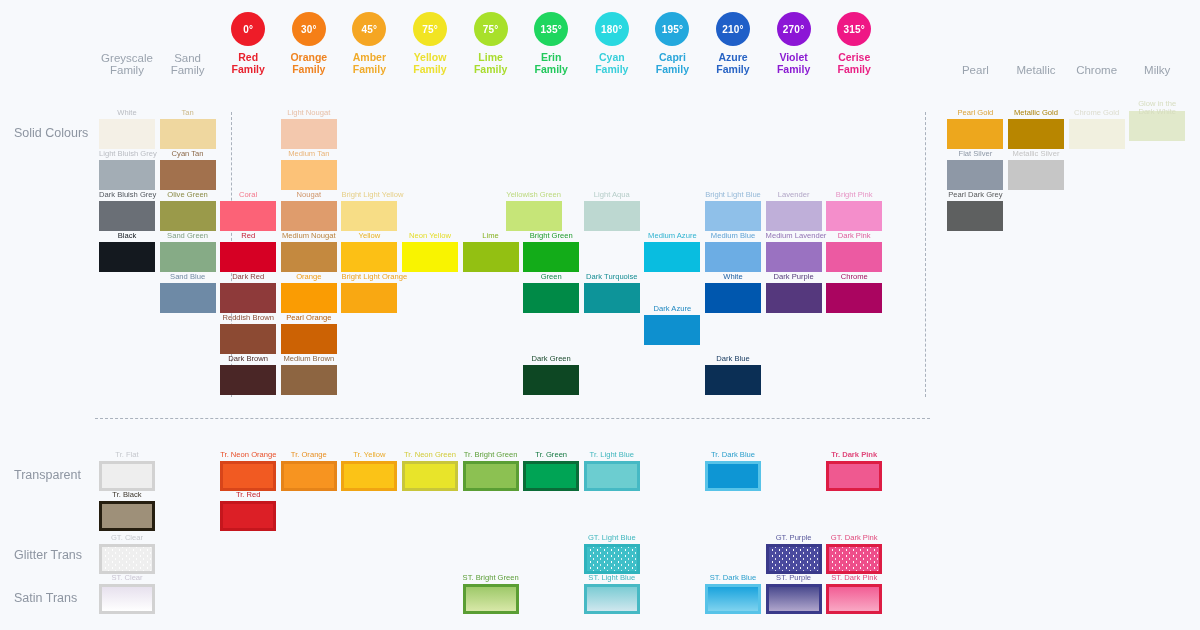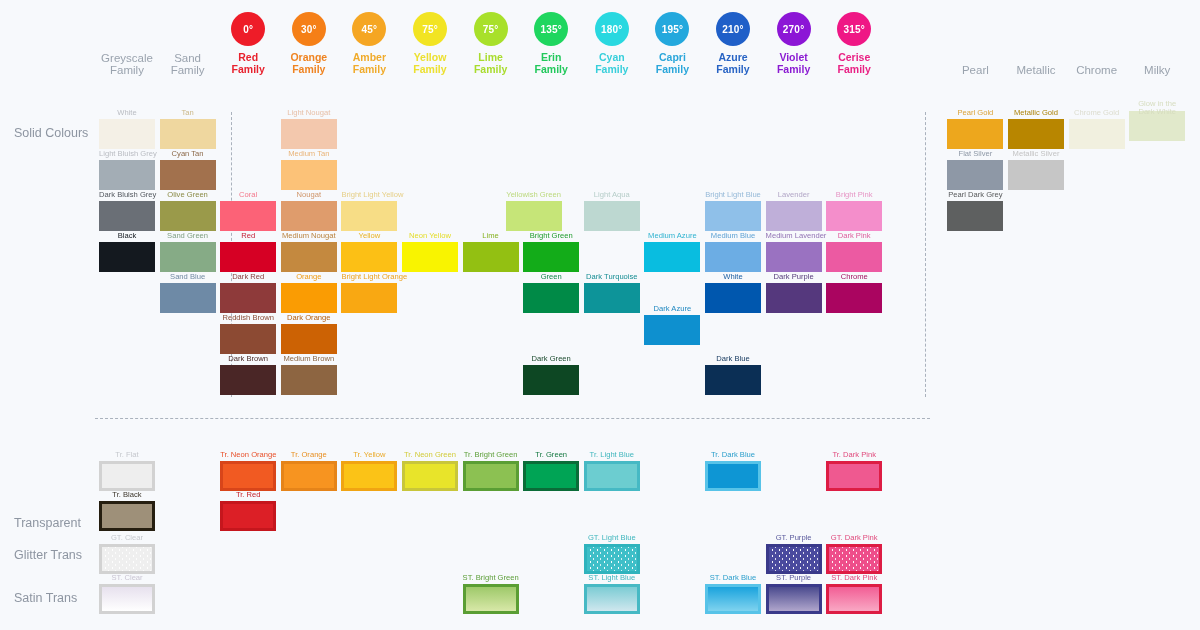--- a/index.html
+++ b/index.html
@@ -124,21 +124,21 @@
     <div class="finhead" style="left: 1008px; width: 56px; top: 64px;">
       <div>Metallic</div>
     </div>
     <div class="finhead" style="left: 1068.6px; width: 56px; top: 64px;">
       <div>Chrome</div>
     </div>
     <div class="finhead" style="left: 1129.2px; width: 56px; top: 64px;">
       <div>Milky</div>
     </div>
     <div class="rowlabel" style="left: 14px; top: 126px;">Solid Colours</div>
-    <div class="rowlabel" style="left: 14px; top: 468px; margin-top: 48px;">Transparent</div>
+    <div class="rowlabel" style="left: 14px; top: 468px;">Transparent</div>
     <div class="rowlabel" style="left: 14px; top: 548px;">Glitter Trans</div>
     <div class="rowlabel" style="left: 14px; top: 591px;">Satin Trans</div>
     <div class="vdiv" style="left: 231px; top: 112px; height: 285px;"></div>
     <div class="vdiv" style="left: 925px; top: 112px; height: 285px;"></div>
     <div class="hdiv" style="left: 95px; top: 418px; width: 835px;"></div>
     <div class="sw " style="left: 99px; top: 108px;">
       <div class="cap" style="color: rgb(185, 188, 194);">White</div>
       <div class="chip" style="background: rgb(244, 240, 230);"></div>
     </div>
     <div class="sw " style="left: 99px; top: 149px;">
@@ -207,21 +207,21 @@
     </div>
     <div class="sw " style="left: 280.8px; top: 231px;">
       <div class="cap" style="color: rgb(185, 131, 63);">Medium Nougat</div>
       <div class="chip" style="background: rgb(196, 137, 63);"></div>
     </div>
     <div class="sw " style="left: 280.8px; top: 272px;">
       <div class="cap" style="color: rgb(239, 154, 19);">Orange</div>
       <div class="chip" style="background: rgb(250, 156, 3);"></div>
     </div>
     <div class="sw " style="left: 280.8px; top: 313px;">
-      <div class="cap" style="color: rgb(180, 95, 16);">Dark Orange</div>
+      <div class="cap" style="color: rgb(180, 95, 16);">Pearl Orange</div>
       <div class="chip" style="background: rgb(204, 98, 4);"></div>
     </div>
     <div class="sw " style="left: 280.8px; top: 354px;">
       <div class="cap" style="color: rgb(138, 102, 67); text-align: center;">Medium Brown</div>
       <div class="chip" style="background: rgb(141, 101, 65);"></div>
     </div>
     <div class="sw " style="left: 341.4px; top: 190px;">
       <div class="cap" style="color: rgb(230, 207, 134);">Bright Light Yellow</div>
       <div class="chip" style="background: rgb(247, 221, 134);"></div>
     </div>
@@ -382,21 +382,21 @@
     </div>
     <div class="sw trans" style="left: 583.8px; top: 450px;">
       <div class="cap" style="color: rgb(63, 182, 189);">Tr. Light Blue</div>
       <div class="chip" style="background: rgb(108, 205, 208); border-color: rgb(70, 185, 196);"></div>
     </div>
     <div class="sw trans" style="left: 705px; top: 450px;">
       <div class="cap" style="color: rgb(42, 158, 203);">Tr. Dark Blue</div>
       <div class="chip" style="background: rgb(14, 150, 212); border-color: rgb(87, 195, 232);"></div>
     </div>
     <div class="sw trans" style="left: 826.2px; top: 450px;">
-      <div class="cap" style="color: rgb(224, 74, 124);">Tr. Dark Pink</div>
+      <div class="cap" style="color: rgb(224, 74, 124); font-weight: bold;">Tr. Dark Pink</div>
       <div class="chip" style="background: rgb(239, 89, 144); border-color: rgb(221, 29, 68);"></div>
     </div>
     <div class="sw glit" style="left: 99px; top: 533px;">
       <div class="cap" style="color: rgb(197, 200, 205);">GT. Clear</div>
       <div class="chip" style="background: rgb(239, 239, 239); border-color: rgb(210, 210, 210);">
         <div class="speck" style="background: radial-gradient(circle, rgba(255, 255, 255, 0.95) 0.7px, transparent 0.9px) 0px 0px / 7px 6px, radial-gradient(circle, rgba(255, 255, 255, 0.8) 0.6px, transparent 0.8px) 3px 3px / 7px 6px;"></div>
       </div>
     </div>
     <div class="sw glit" style="left: 583.8px; top: 533px;">
       <div class="cap" style="color: rgb(63, 182, 189);">GT. Light Blue</div>

